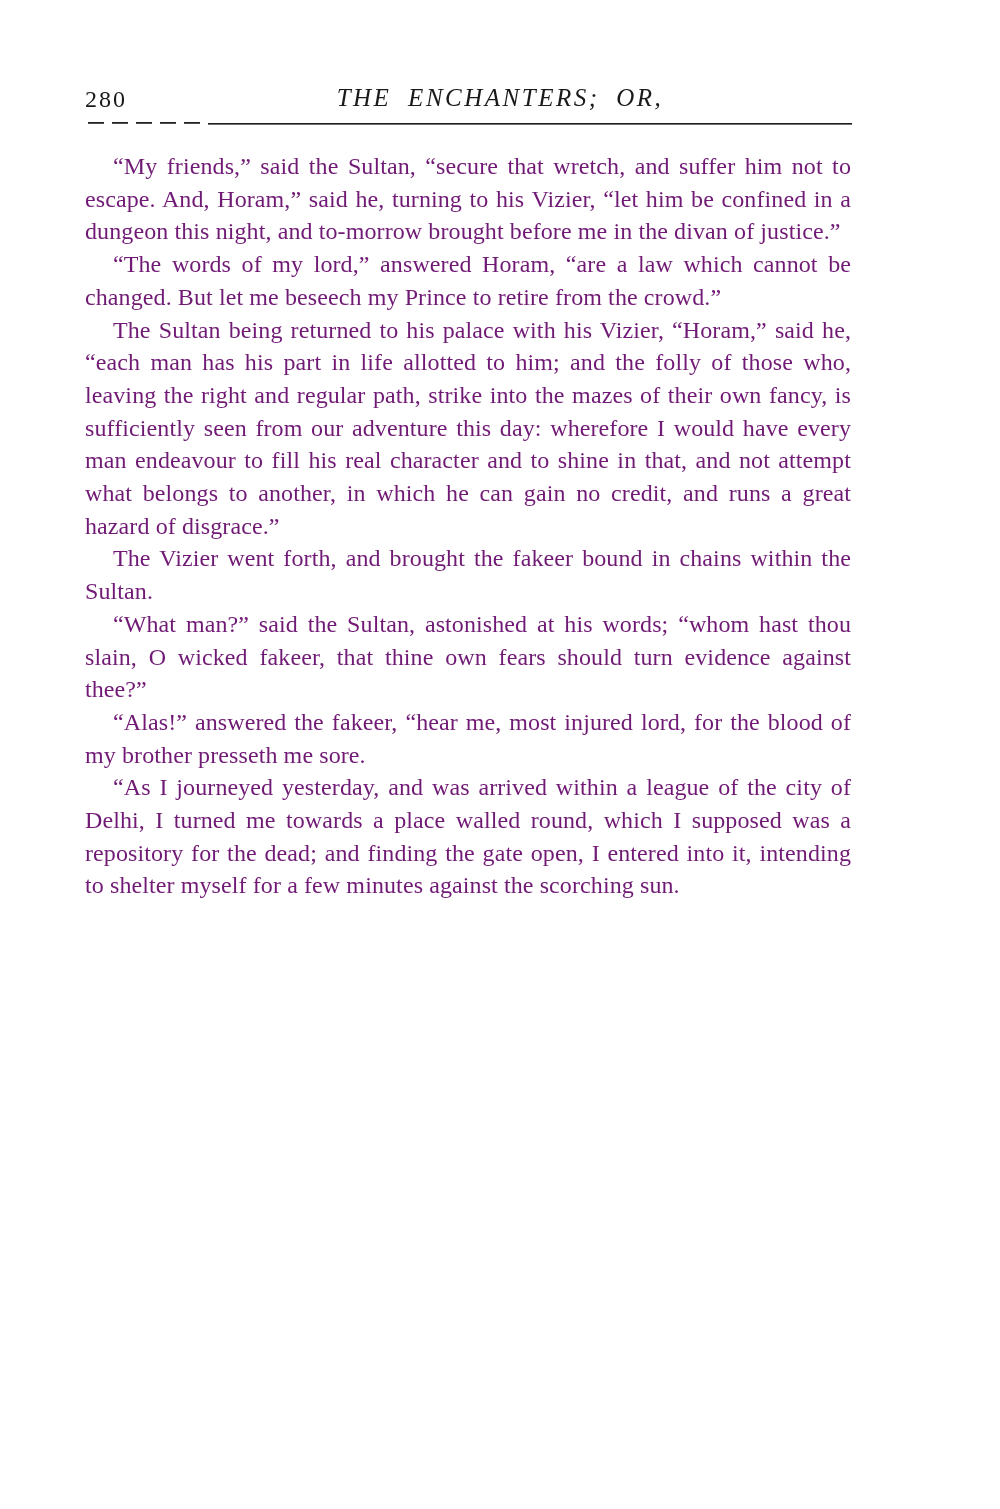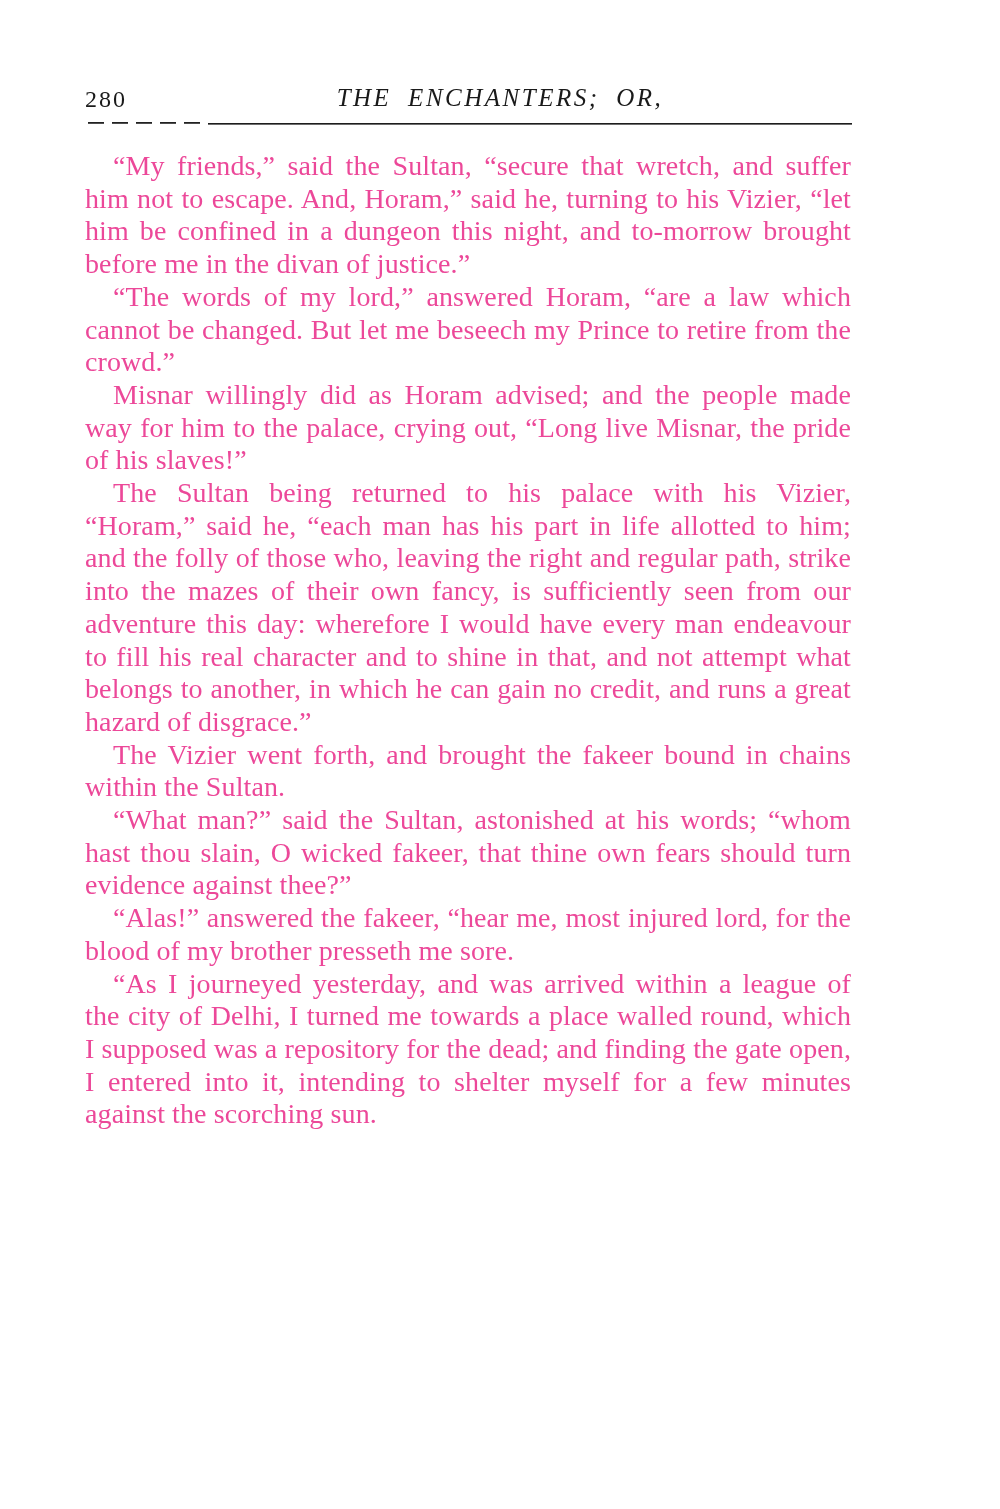--- a/index.html
+++ b/index.html
@@ -54,26 +54,26 @@
     height: 3px;
     background:
       repeating-linear-gradient(to right, #222 0 16px, rgba(34,34,34,0) 16px 24px) 0 0 / 120px 60% no-repeat,
       linear-gradient(#1d1d1d, #1d1d1d) 120px 40% / calc(100% - 120px) 55% no-repeat;
   }
   .page-body {
     position: absolute;
     top: 150px;
     left: 85px;
     width: 766px;
-    font-size: 28px;
+    font-size: 24px;
     line-height: 32.7px;
     text-align: justify;
     text-align-last: left;
     letter-spacing: 0.1px;
-    color: #ec4899;
+    color: #701a75;
   }
   .page-body p {
     margin: 0;
     padding: 0;
     text-indent: 28px;
   }
 </style>
 </head>
 <body>
 
@@ -82,21 +82,20 @@
   <div class="running-head">
     <span class="folio">280</span>
     <span class="running-title">THE ENCHANTERS; OR,</span>
   </div>
 
   <div class="head-rule"></div>
 
   <div class="page-body">
     <p>“My friends,” said the Sultan, “secure that wretch, and suffer him not to escape.  And, Horam,” said he, turning to his Vizier, “let him be confined in a dungeon this night, and to-morrow brought before me in the divan of justice.”</p>
     <p>“The words of my lord,” answered Horam, “are a law which cannot be changed.  But let me beseech my Prince to retire from the crowd.”</p>
-    <p>Misnar willingly did as Horam advised; and the people made way for him to the palace, crying out, “Long live Misnar, the pride of his slaves!”</p>
     <p>The Sultan being returned to his palace with his Vizier, “Horam,” said he, “each man has his part in life allotted to him; and the folly of those who, leaving the right and regular path, strike into the mazes of their own fancy, is sufficiently seen from our adventure this day: wherefore I would have every man endeavour to fill his real character and to shine in that, and not attempt what belongs to another, in which he can gain no credit, and runs a great hazard of disgrace.”</p>
     <p>The Vizier went forth, and brought the fakeer bound in chains within the Sultan.</p>
     <p>“What man?” said the Sultan, astonished at his words; “whom hast thou slain, O wicked fakeer, that thine own fears should turn evidence against thee?”</p>
     <p>“Alas!” answered the fakeer, “hear me, most injured lord, for the blood of my brother presseth me sore.</p>
     <p>“As I journeyed yesterday, and was arrived within a league of the city of Delhi, I turned me towards a place walled round, which I supposed was a repository for the dead; and finding the gate open, I entered into it, intending to shelter myself for a few minutes against the scorching sun.</p>
   </div>
 
 </div>
 
 </body></html>

